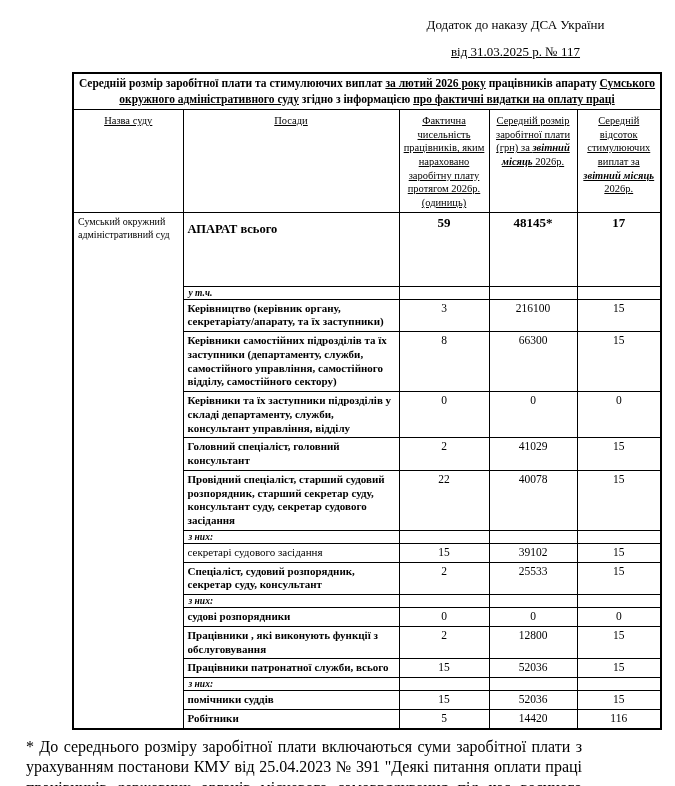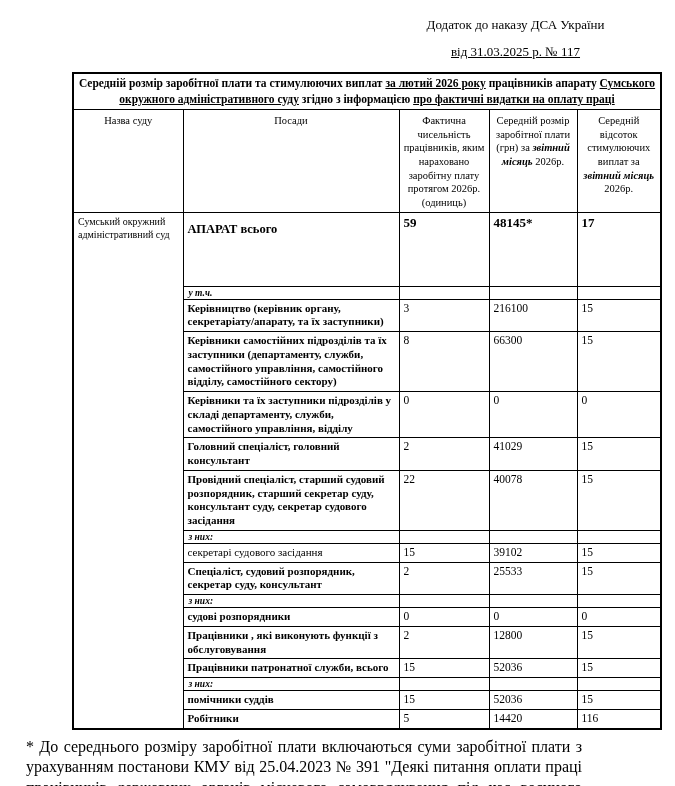--- a/index.html
+++ b/index.html
@@ -47,32 +47,33 @@
     line-height: 1.35;
     padding: 5px 12px 6px 12px;
   }
   .u { text-decoration: underline; }
   .doc-table th {
     font-weight: normal;
     font-size: 10.5px;
     text-align: center;
     line-height: 1.3;
     padding-top: 4px;
+    text-decoration: underline;
   }
   .em-bi { font-weight: bold; font-style: italic; }
   .court-cell {
     font-size: 10px;
     line-height: 1.3;
     padding: 6px 5px;
     font-weight: normal;
   }
   .pos-cell { font-size: 11px; font-weight: bold; line-height: 1.25; padding: 3px 5px; }
   .pos-cell.plain { font-weight: normal; }
   .num-cell {
-    text-align: left;
+    text-align: center;
     font-size: 11.5px;
     vertical-align: middle;
   }
   tr.row-main { height: 74px; }
   tr.row-main .pos-cell { font-size: 12.5px; padding-top: 9px; }
   tr.row-main .num-cell { font-weight: bold; font-size: 13px; }
   tr.row-sub td {
     font-size: 9.5px;
     font-style: italic;
     padding: 1px 5px;
@@ -140,21 +141,21 @@
       </tr>
 
       <tr>
         <td class="pos-cell">Керівники самостійних підрозділів та їх заступники (департаменту, служби, самостійного управління, самостійного відділу, самостійного сектору)</td>
         <td class="num-cell">8</td>
         <td class="num-cell">66300</td>
         <td class="num-cell">15</td>
       </tr>
 
       <tr>
-        <td class="pos-cell">Керівники  та їх заступники підрозділів у складі департаменту, служби, самостійного управління, відділу</td>
+        <td class="pos-cell">Керівники  та їх заступники підрозділів у складі департаменту, служби, консультант управління, відділу</td>
         <td class="num-cell">0</td>
         <td class="num-cell">0</td>
         <td class="num-cell">0</td>
       </tr>
 
       <tr>
         <td class="pos-cell">Головний спеціаліст, головний консультант</td>
         <td class="num-cell">2</td>
         <td class="num-cell">41029</td>
         <td class="num-cell">15</td>

